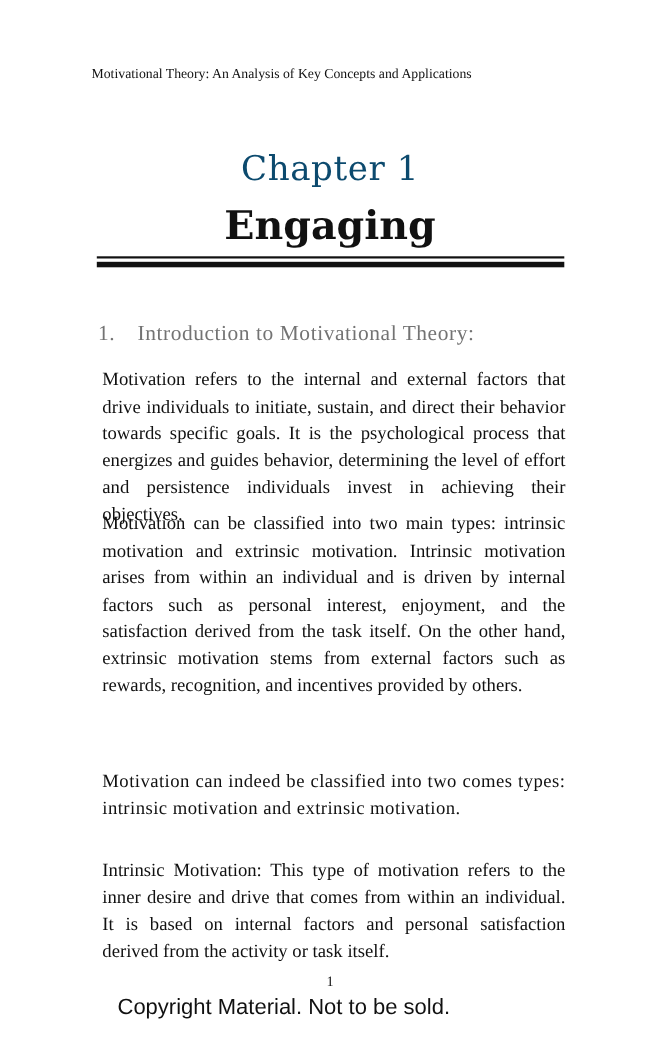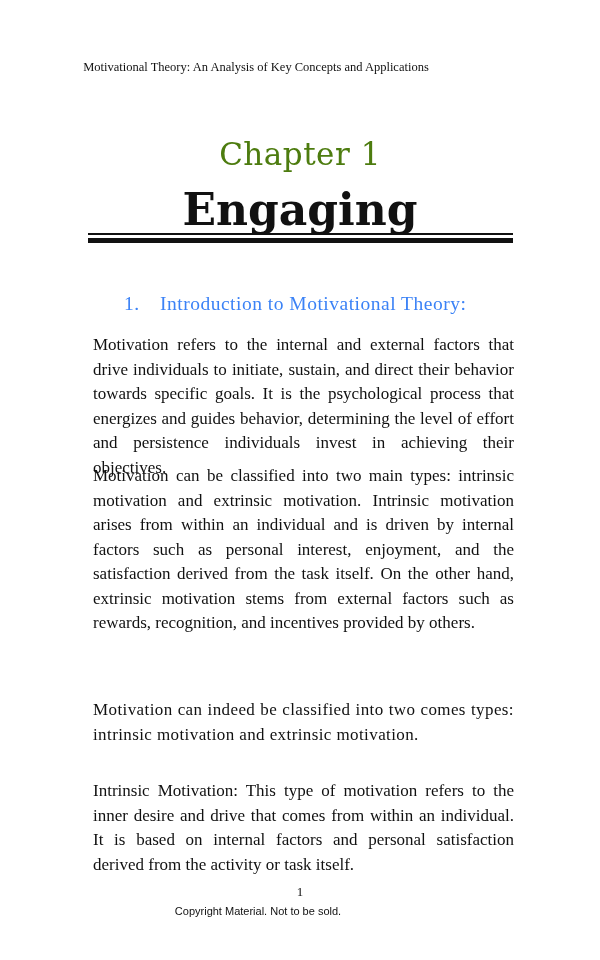--- a/index.html
+++ b/index.html
@@ -3,53 +3,53 @@
 <meta charset="utf-8">
 <style>
   html, body { margin: 0; padding: 0; background: #ffffff; }
   body { width: 600px; height: 960px; position: relative; overflow: hidden; color: #111; }
   .running-header {
     position: absolute; top: 60px; left: 0; width: 512px; text-align: center;
     font-family: "Liberation Serif", serif; font-size: 12.5px; color: #111;
   }
   .chapter-label {
     position: absolute; top: 136px; left: 0; width: 600px; text-align: center;
-    font-family: "DejaVu Serif", serif; font-size: 31px; color: #4d7c0f; letter-spacing: 0.5px;
+    font-family: "DejaVu Serif", serif; font-size: 31px; color: #0c4a6e; letter-spacing: 0.5px;
   }
   .chapter-title {
     position: absolute; top: 184px; left: 0; width: 600px; text-align: center;
-    font-family: "DejaVu Serif", serif; font-weight: bold; font-size: 44px; color: #111;
+    font-family: "DejaVu Serif", serif; font-weight: bold; font-size: 36px; color: #111;
   }
   .rule-thin {
     position: absolute; top: 233px; left: 88px; width: 425px; height: 2px; background: #111;
   }
   .rule-thick {
     position: absolute; top: 238px; left: 88px; width: 425px; height: 5px; background: #111;
   }
   .section-heading {
     position: absolute; top: 293px; left: 89px; width: 430px;
-    font-family: "Liberation Serif", serif; font-size: 19.5px; color: #3b82f6; letter-spacing: 0.5px; margin-left: 35px;
+    font-family: "Liberation Serif", serif; font-size: 19.5px; color: #737373; letter-spacing: 0.5px;
   }
   .section-heading .num { display: inline-block; width: 36px; }
   .body-text {
     position: absolute; left: 89px; width: 421px;
     font-family: "Liberation Serif", serif; font-size: 17px; line-height: 24.5px;
     text-align: justify; color: #111; margin: 4px;
   }
   #p1 { top: 329px; }
   #p2 { top: 460px; }
   #p3 { top: 694px; letter-spacing: 0.4px; }
   #p4 { top: 775px; }
   .page-number {
     position: absolute; top: 884px; left: 0; width: 600px; text-align: center;
     font-family: "Liberation Serif", serif; font-size: 13px; color: #111;
   }
   .copyright {
     position: absolute; top: 905px; left: 0; width: 516px; text-align: center;
-    font-family: "Liberation Sans", sans-serif; font-size: 11px; color: #111;
+    font-family: "Liberation Sans", sans-serif; font-size: 20px; color: #111;
   }
 </style>
 </head>
 <body>
 
 <div class="running-header">Motivational Theory: An Analysis of Key Concepts and Applications</div>
 
 <div class="chapter-label">Chapter 1</div>
 <div class="chapter-title">Engaging</div>
 

